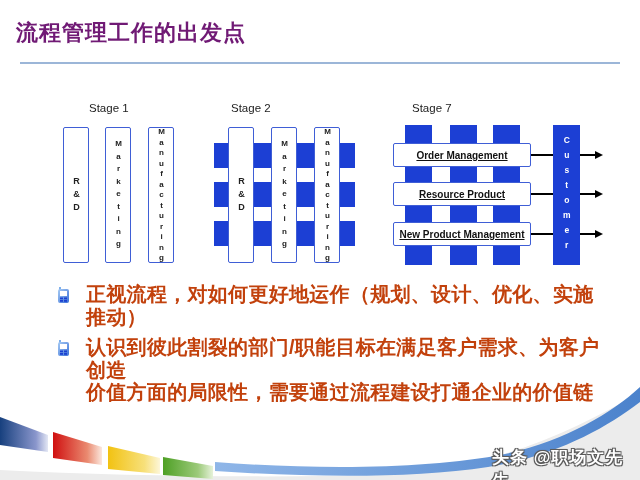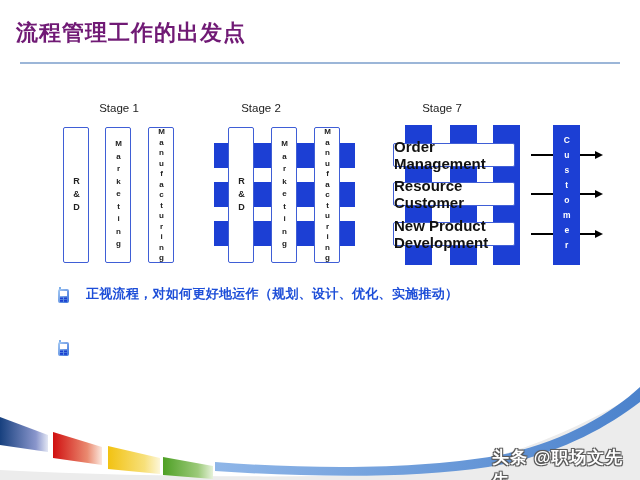--- a/index.html
+++ b/index.html
@@ -9,58 +9,58 @@
     font-family:"Liberation Sans","DejaVu Sans",sans-serif;
   }
   .abs{position:absolute;}
   
   .title{
     left:16px;top:18px;width:560px;
     font-size:22px;font-weight:bold;color:#701a75;letter-spacing:1px;
   }
   .title-rule{left:20px;top:62px;width:600px;height:2px;background:#9cb6d8;}
   
-  .stage-label{top:102px;width:60px;text-align:center;font-size:11.5px;color:#222;}
+  .stage-label{top:102px;width:60px;font-size:11.5px;color:#222;}
   
   .wbar{
     width:26px;height:136px;top:127px;
     background:#ffffff;border:1.5px solid #3f5ed6;border-radius:2px;
     display:flex;align-items:center;justify-content:center;
     box-sizing:border-box;z-index:2;
   }
   .vtext{
     writing-mode:vertical-rl;text-orientation:upright;
     font-size:8px;font-weight:bold;color:#222;letter-spacing:1.5px;line-height:1;
   }
   .vtext.rd{font-size:9px;letter-spacing:3px;}
   .vtext.mk{letter-spacing:3.5px;}
   
   .hflow{left:214px;width:141px;height:25px;background:#1c3fd4;z-index:1;}
   
   .bluebar{width:27px;height:140px;top:125px;background:#1c3fd4;z-index:1;}
   .procbox{
-    left:393px;width:122px;height:24px;
+    left:393px;width:138px;height:24px;
     background:#ffffff;border:1.5px solid #3f5ed6;border-radius:2px;
     display:flex;align-items:center;justify-content:center;
-    font-size:15px;font-weight:600;color:#111;box-sizing:border-box;z-index:3;
+    font-size:10px;font-weight:600;color:#111;box-sizing:border-box;z-index:3;text-decoration:underline;
   }
   .customer{
     left:553px;top:125px;width:27px;height:140px;background:#1c3fd4;
     display:flex;align-items:center;justify-content:center;z-index:2;
   }
   .customer .vtext{color:#ffffff;font-size:8.5px;letter-spacing:5px;}
   .arrow-line{left:531px;width:66px;height:2px;background:#000;z-index:1;}
   .arrow-head{
     left:595px;width:0;height:0;z-index:1;
     border-left:8px solid #000;border-top:4.5px solid transparent;border-bottom:4.5px solid transparent;
   }
   
   .bullet-icon{left:57px;width:13px;height:16px;z-index:2;}
   .bullet-text{
-    left:86px;width:520px;font-size:13px;font-weight:600;color:#1d4ed8;
+    left:86px;width:520px;font-size:20px;font-weight:600;color:#c2410c;
     line-height:22.5px;letter-spacing:0.3px;
   }
   
   .footer-svg{left:0;top:385px;width:640px;height:95px;z-index:1;}
   .watermark{
     left:492px;top:446px;font-size:17px;font-weight:bold;color:#ffffff;z-index:5;
     text-shadow:1px 1px 0 #5a5a5a,-1px -1px 0 #5a5a5a,1px -1px 0 #5a5a5a,-1px 1px 0 #5a5a5a,0 0 2px #444;
     letter-spacing:1px;
   }
 </style>
@@ -105,24 +105,24 @@
 <div class="abs arrow-line" style="top:193px;"></div>
 <div class="abs arrow-line" style="top:233px;"></div>
 <div class="abs arrow-head" style="top:151px;"></div>
 <div class="abs arrow-head" style="top:190px;"></div>
 <div class="abs arrow-head" style="top:230px;"></div>
 
 <div class="abs procbox" style="top:143px;">
   <span>Order Management</span>
 </div>
 <div class="abs procbox" style="top:182px;">
-  <span>Resource Customer</span>
+  <span>Resource Product</span>
 </div>
 <div class="abs procbox" style="top:222px;">
-  <span>New Product Development</span>
+  <span>New Product Management</span>
 </div>
 
 <div class="abs customer">
   <span class="vtext">Customer</span>
 </div>
 
 <svg class="abs bullet-icon" style="top:287px;" viewBox="0 0 13 16">
   <defs>
     <linearGradient id="pg1" x1="0" y1="0" x2="1" y2="1">
       <stop offset="0" stop-color="#a8ccf4"></stop>
@@ -144,20 +144,22 @@
 <svg class="abs bullet-icon" style="top:340px;" viewBox="0 0 13 16">
   <rect x="2" y="0" width="2" height="3" fill="#7fb0ec"></rect>
   <rect x="1" y="2" width="11" height="14" rx="2" fill="url(#pg1)"></rect>
   <rect x="3" y="4" width="7" height="5" fill="#ffffff"></rect>
   <rect x="3" y="10.5" width="3" height="1.8" fill="#1a3fd0"></rect>
     <rect x="7" y="10.5" width="3" height="1.8" fill="#1a3fd0"></rect>
   <rect x="3" y="13" width="3" height="1.8" fill="#1a3fd0"></rect>
     <rect x="7" y="13" width="3" height="1.8" fill="#1a3fd0"></rect>
 </svg>
 <div class="abs bullet-text" style="top:336px;">
+  <div>认识到彼此割裂的部门/职能目标在满足客户需求、为客户创造</div>
+  <div>价值方面的局限性，需要通过流程建设打通企业的价值链</div>
 </div>
 
 <svg class="abs footer-svg" viewBox="0 0 640 95" preserveAspectRatio="none">
   <defs>
     <linearGradient id="gNavy" x1="0" y1="0" x2="1" y2="0">
       <stop offset="0" stop-color="#17407e"></stop>
         <stop offset="0.75" stop-color="#8a96cc"></stop>
         <stop offset="1" stop-color="#e3e7f4"></stop>
     </linearGradient>
     <linearGradient id="gRed" x1="0" y1="0" x2="1" y2="0">

